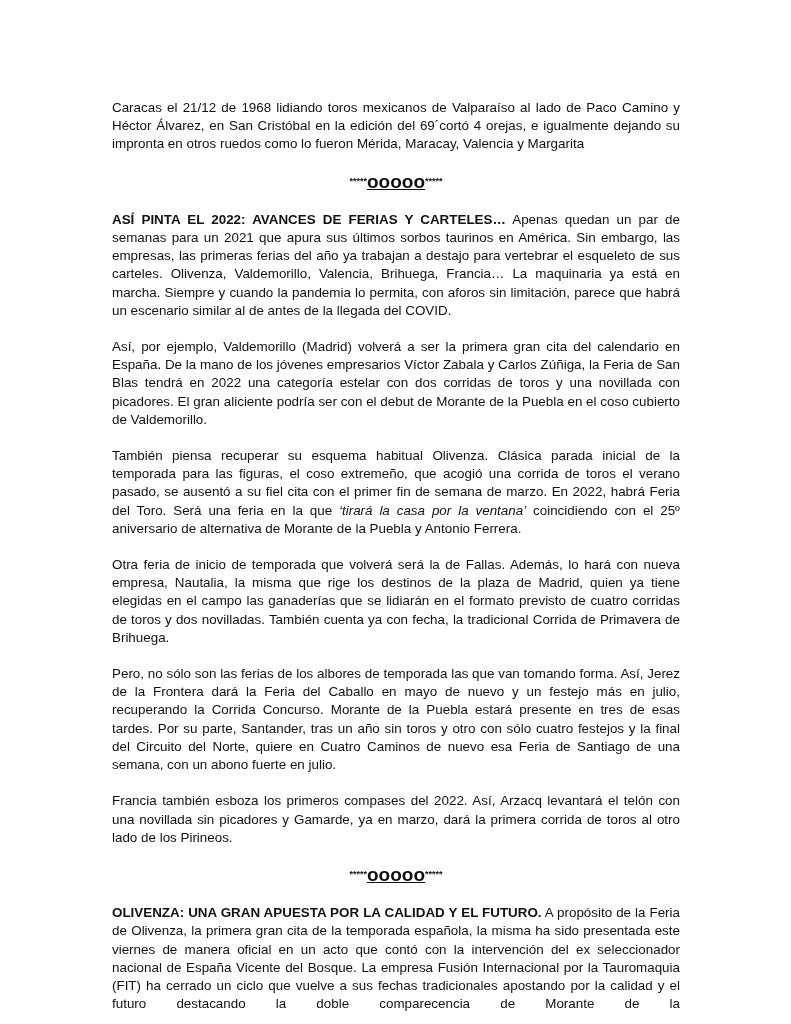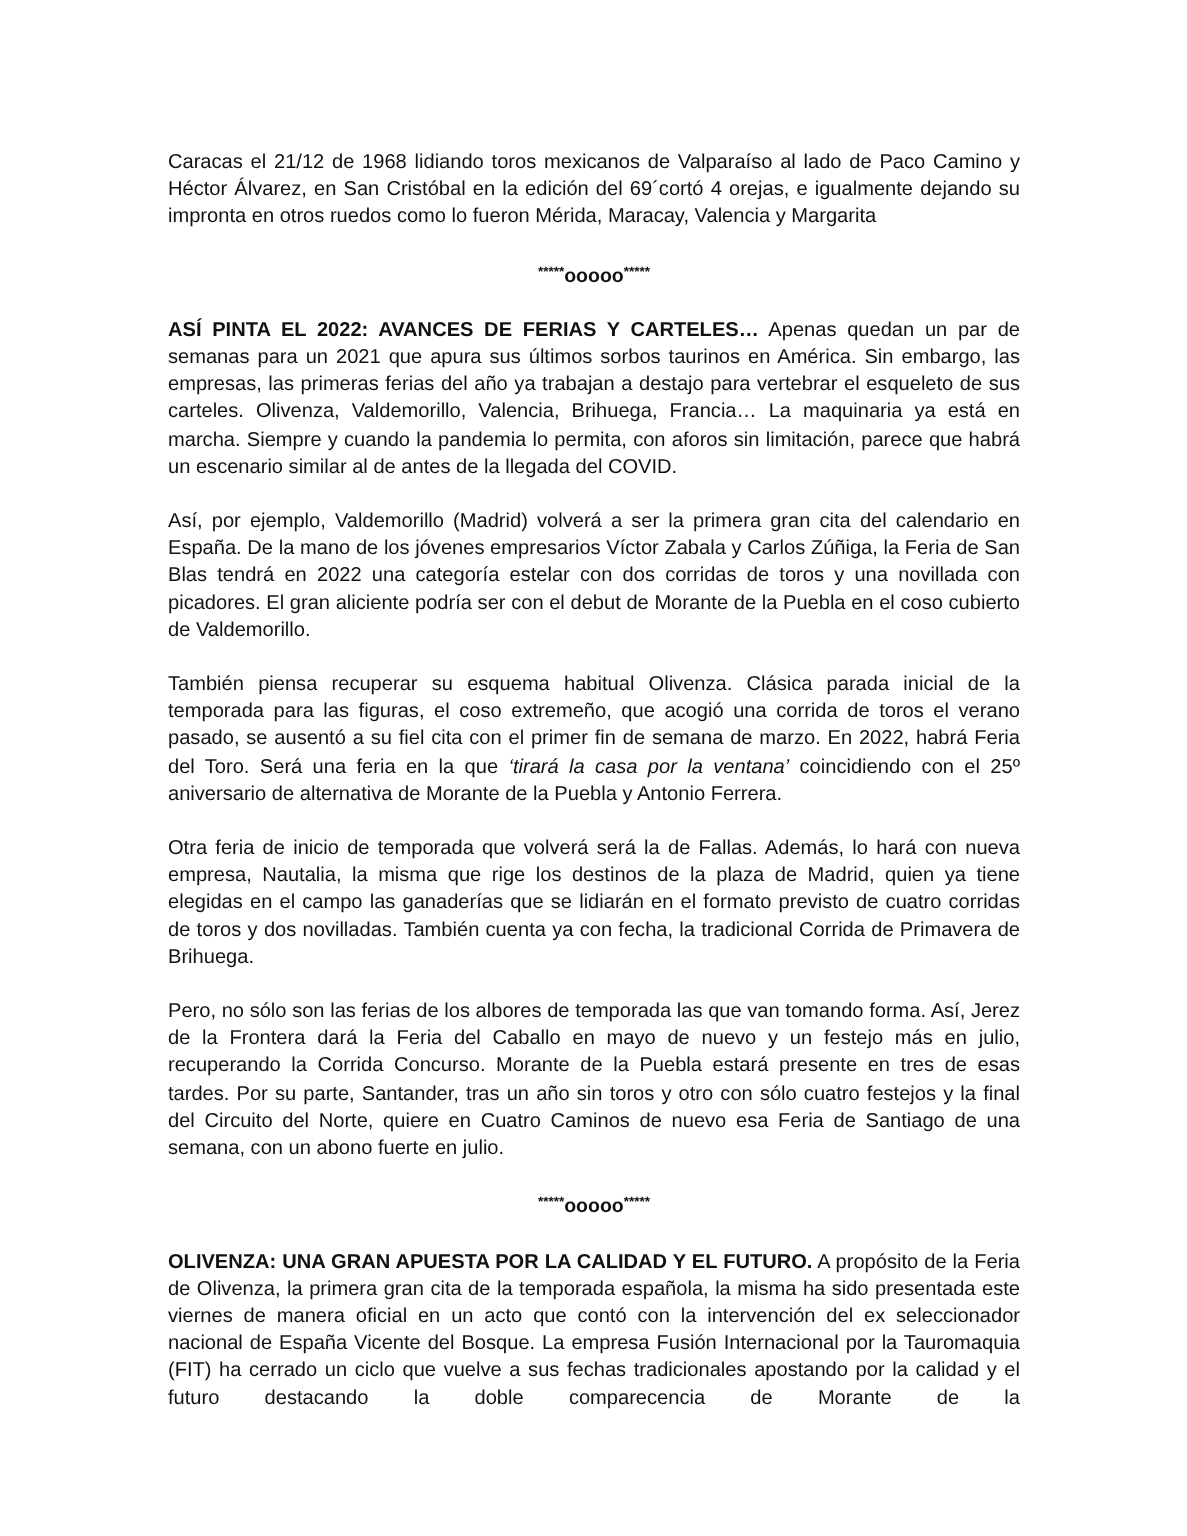--- a/index.html
+++ b/index.html
@@ -30,21 +30,22 @@
     .sep {
       text-align: center;
       font-weight: bold;
       margin: 0 0 18px 0;
     }
     .sep .stars {
       font-size: 9px;
       vertical-align: 4px;
     }
     .sep .os {
-      font-size: 13px;
+      font-size: 19px;
+      text-decoration: underline;
     }
     .head {
       font-weight: bold;
       margin-top: 39px;
     }
     .last-line {
       text-align-last: left;
     }
   </style>
 </head>
@@ -61,20 +62,21 @@
   <p class="last-line"><span class="head">ASÍ PINTA EL 2022: AVANCES DE FERIAS Y CARTELES…</span><span> Apenas quedan un par de semanas para un 2021 que apura sus últimos sorbos taurinos en América. Sin embargo, las empresas, las primeras ferias del año ya trabajan a destajo para vertebrar el esqueleto de sus carteles. Olivenza, Valdemorillo, Valencia, Brihuega, Francia… La maquinaria ya está en marcha. Siempre y cuando la pandemia lo permita, con aforos sin limitación, parece que habrá un escenario similar al de antes de la llegada del COVID.</span></p>
 
   <p class="last-line">Así, por ejemplo, Valdemorillo (Madrid) volverá a ser la primera gran cita del calendario en España. De la mano de los jóvenes empresarios Víctor Zabala y Carlos Zúñiga, la Feria de San Blas tendrá en 2022 una categoría estelar con dos corridas de toros y una novillada con picadores. El gran aliciente podría ser con el debut de Morante de la Puebla en el coso cubierto de Valdemorillo.</p>
 
   <p class="last-line"><span>También piensa recuperar su esquema habitual Olivenza. Clásica parada inicial de la temporada para las figuras, el coso extremeño, que acogió una corrida de toros el verano pasado, se ausentó a su fiel cita con el primer fin de semana de marzo. En 2022, habrá Feria del Toro. Será una feria en la que </span><em>‘tirará la casa por la ventana’</em><span> coincidiendo con el 25º aniversario de alternativa de Morante de la Puebla y Antonio Ferrera.</span></p>
 
   <p class="last-line">Otra feria de inicio de temporada que volverá será la de Fallas. Además, lo hará con nueva empresa, Nautalia, la misma que rige los destinos de la plaza de Madrid, quien ya tiene elegidas en el campo las ganaderías que se lidiarán en el formato previsto de cuatro corridas de toros y dos novilladas. También cuenta ya con fecha, la tradicional Corrida de Primavera de Brihuega.</p>
 
   <p class="last-line">Pero, no sólo son las ferias de los albores de temporada las que van tomando forma. Así, Jerez de la Frontera dará la Feria del Caballo en mayo de nuevo y un festejo más en julio, recuperando la Corrida Concurso. Morante de la Puebla estará presente en tres de esas tardes. Por su parte, Santander, tras un año sin toros y otro con sólo cuatro festejos y la final del Circuito del Norte, quiere en Cuatro Caminos de nuevo esa Feria de Santiago de una semana, con un abono fuerte en julio.</p>
 
+  <p class="last-line">Francia también esboza los primeros compases del 2022. Así, Arzacq levantará el telón con una novillada sin picadores y Gamarde, ya en marzo, dará la primera corrida de toros al otro lado de los Pirineos.</p>
 
   <div class="sep">
     <span class="stars">*****</span><span class="os">ooooo</span><span class="stars">*****</span>
   </div>
 
   <p style="text-align-last: justify;"><span class="head">OLIVENZA: UNA GRAN APUESTA POR LA CALIDAD Y EL FUTURO.</span><span> A propósito de la Feria de Olivenza, la primera gran cita de la temporada española, la misma ha sido presentada este viernes de manera oficial en un acto que contó con la intervención del ex seleccionador nacional de España Vicente del Bosque. La empresa Fusión Internacional por la Tauromaquia (FIT) ha cerrado un ciclo que vuelve a sus fechas tradicionales apostando por la calidad y el futuro destacando la doble comparecencia de Morante de la</span></p>
 
 </div>
 
 </body></html>

